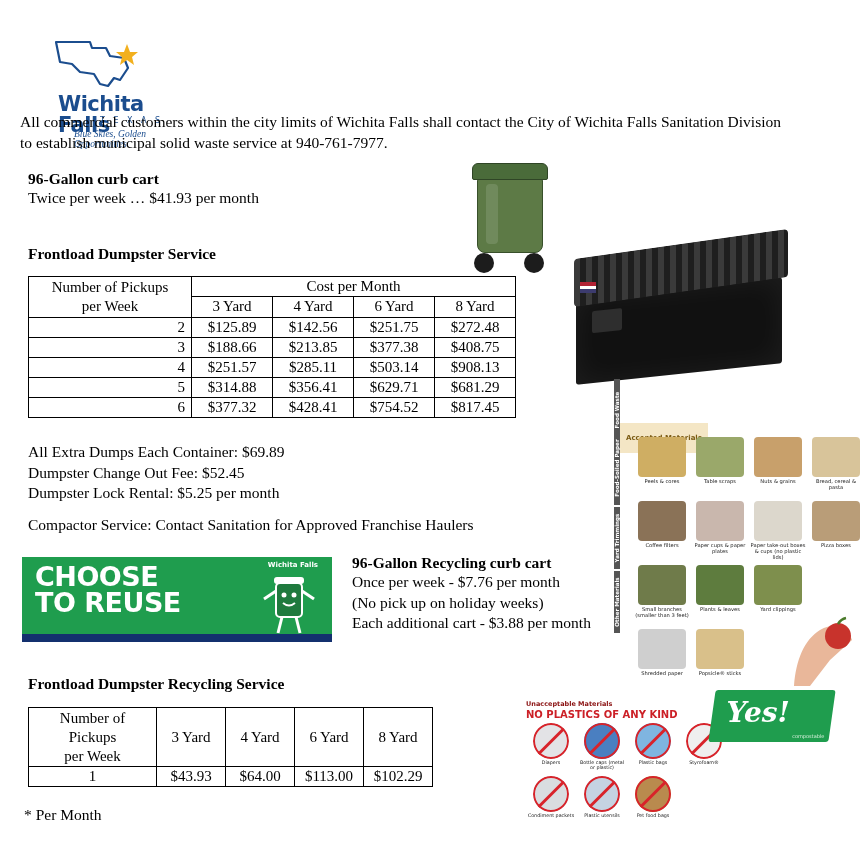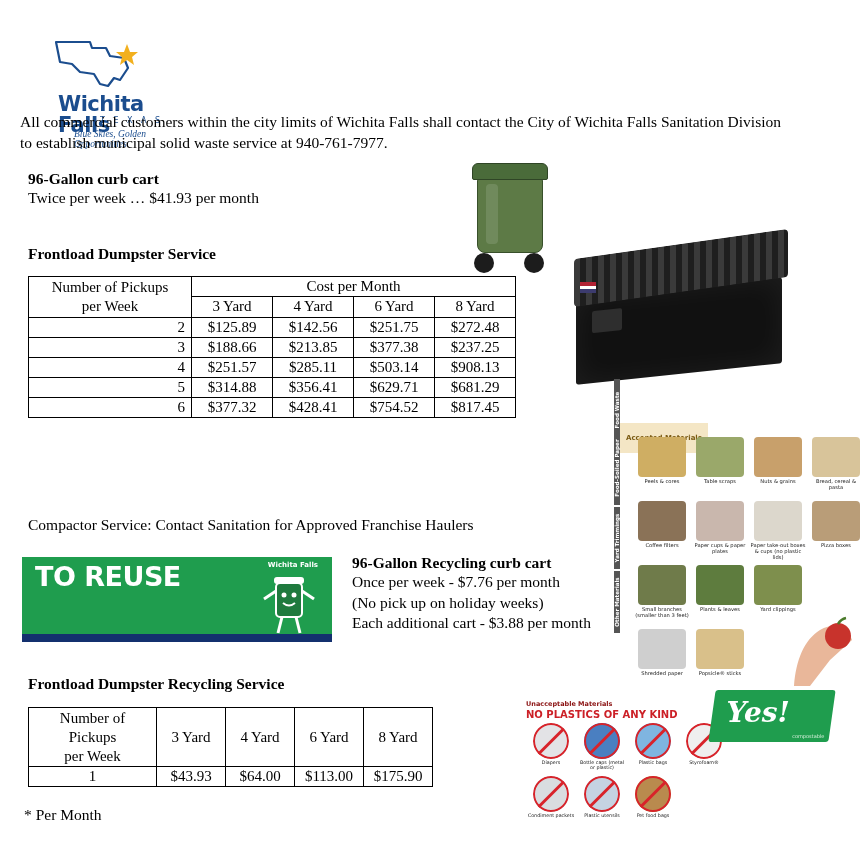--- a/index.html
+++ b/index.html
@@ -516,21 +516,21 @@
         <td class="price">$125.89</td>
         <td class="price">$142.56</td>
         <td class="price">$251.75</td>
         <td class="price">$272.48</td>
       </tr>
       <tr>
         <td class="num">3</td>
         <td class="price">$188.66</td>
         <td class="price">$213.85</td>
         <td class="price">$377.38</td>
-        <td class="price">$237.25</td>
+        <td class="price">$408.75</td>
       </tr>
       <tr>
         <td class="num">4</td>
         <td class="price">$251.57</td>
         <td class="price">$285.11</td>
         <td class="price">$503.14</td>
         <td class="price">$908.13</td>
       </tr>
       <tr>
         <td class="num">5</td>
@@ -542,20 +542,25 @@
       <tr>
         <td class="num">6</td>
         <td class="price">$377.32</td>
         <td class="price">$428.41</td>
         <td class="price">$754.52</td>
         <td class="price">$817.45</td>
       </tr>
     </tbody>
   </table>
 
+  <div class="fees">
+    <div class="line">All Extra Dumps Each Container: $69.89</div>
+    <div class="line">Dumpster Change Out Fee: $52.45</div>
+    <div class="line">Dumpster Lock Rental: $5.25 per month</div>
+  </div>
 
   <div class="compactor line">Compactor Service: Contact Sanitation for Approved Franchise Haulers</div>
 
   <div class="accepted">
     <div class="hdr">Accepted Materials</div>
     <div class="acc-rowlabel" style="top:18px;">Food Waste</div>
     <div class="acc-rowlabel" style="top:82px;width:74px;">Food-Soiled Paper</div>
     <div class="acc-rowlabel" style="top:146px;">Yard Trimmings</div>
     <div class="acc-rowlabel" style="top:210px;">Other Materials</div>
     <div class="acc-grid">
@@ -623,20 +628,21 @@
   <div class="hand-apple">
     <svg width="70" height="90" viewBox="0 0 70 90" aria-hidden="true">
       <path d="M4 86 C6 60 14 40 30 30 C40 24 52 24 58 30 L62 40 L40 60 L20 86 Z" fill="#e9b79a"></path>
       <circle cx="48" cy="36" r="13" fill="#c8332c"></circle>
       <path d="M48 24 q3 -5 8 -6" stroke="#4a7a2a" stroke-width="2.5" fill="none"></path>
     </svg>
   </div>
 
   <div class="banner">
     <div class="txt">
+      <div>CHOOSE</div>
       <div>TO REUSE</div>
     </div>
     <div class="mini-logo">Wichita Falls</div>
     <div class="mascot">
       <svg width="66" height="70" viewBox="0 0 66 70" aria-hidden="true">
         <rect x="20" y="18" width="26" height="34" rx="4" fill="#1f7a3e" stroke="#ffffff" stroke-width="2"></rect>
         <rect x="18" y="12" width="30" height="7" rx="3" fill="#ffffff"></rect>
         <circle cx="28" cy="30" r="2.5" fill="#ffffff"></circle>
         <circle cx="38" cy="30" r="2.5" fill="#ffffff"></circle>
         <path d="M27 38 q6 5 12 0" stroke="#ffffff" stroke-width="2" fill="none"></path>
@@ -669,21 +675,21 @@
         <td class="sz">3 Yard</td>
         <td class="sz">4 Yard</td>
         <td class="sz">6 Yard</td>
         <td class="sz">8 Yard</td>
       </tr>
       <tr>
         <td>1</td>
         <td>$43.93</td>
         <td>$64.00</td>
         <td>$113.00</td>
-        <td>$175.90</td>
+        <td>$102.29</td>
       </tr>
     </tbody>
   </table>
 
   <div class="footnote">* Per Month</div>
 
   <div class="unaccept">
     <div class="hdr">Unacceptable Materials</div>
     <div class="sub">NO PLASTICS OF ANY KIND</div>
     <div class="un-grid">

